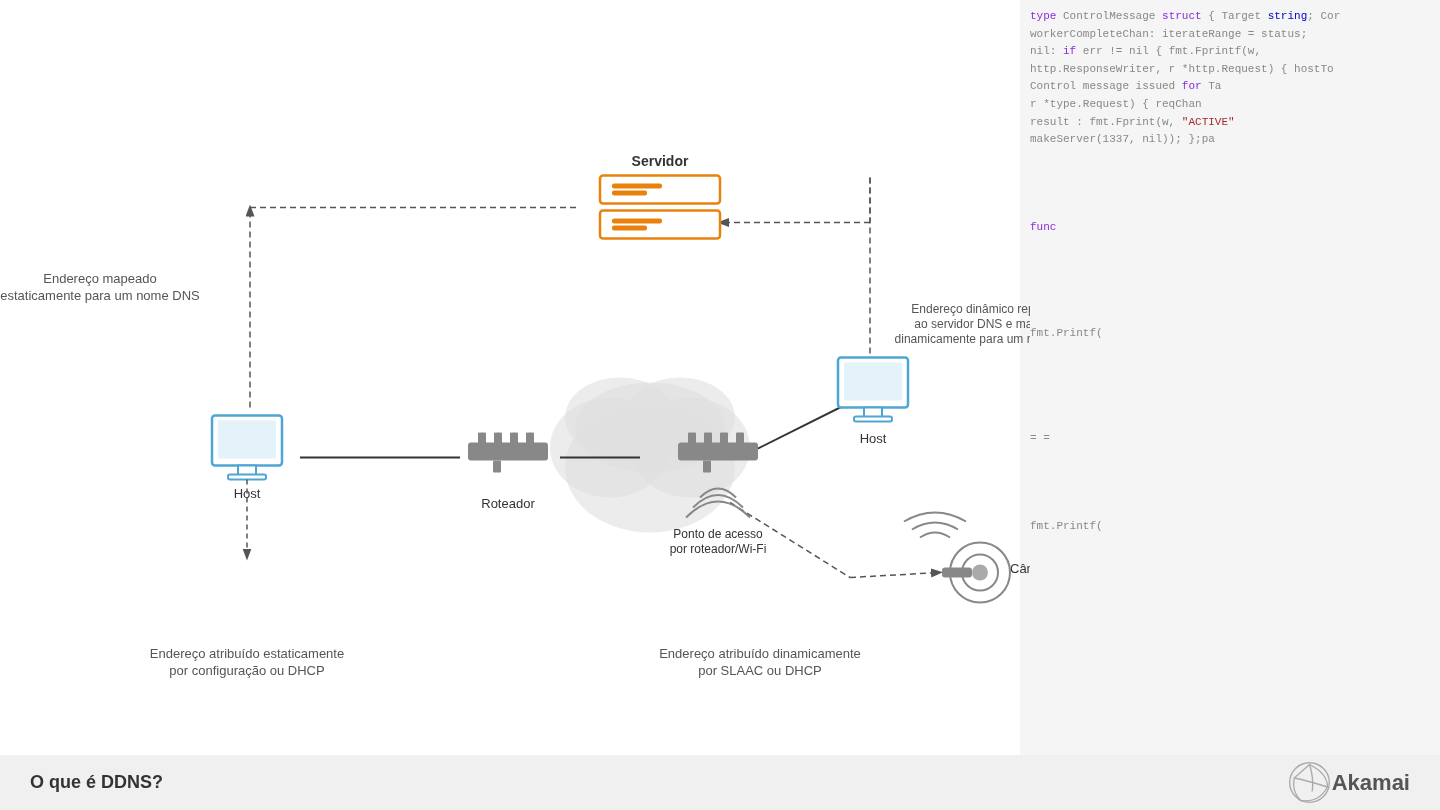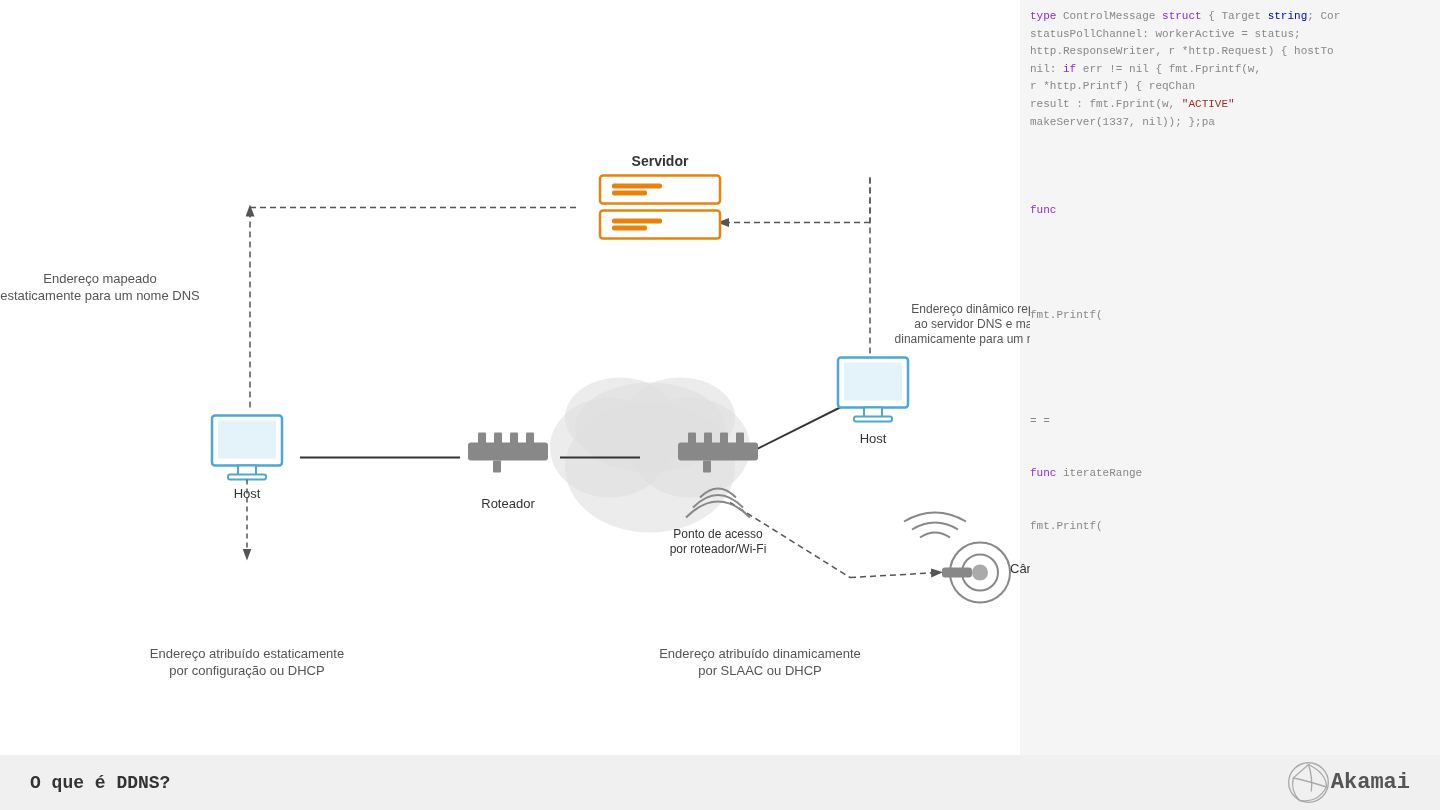--- a/index.html
+++ b/index.html
@@ -48,21 +48,20 @@
       position: absolute;
       bottom: 0;
       left: 0;
       width: 1440px;
       height: 55px;
       background: #f0f0f0;
       display: flex;
       align-items: center;
       justify-content: space-between;
       padding: 0 30px;
-      font-family: Liberation Mono, monospace;
     }
 
     .bottom-title {
       font-size: 18px;
       font-weight: bold;
       color: #333;
     }
 
     .akamai-logo {
       display: flex;
@@ -79,24 +78,25 @@
       font-size: 22px;
       font-weight: bold;
       color: #555;
     }
   </style>
 </head>
 <body>
 
 <div class="code-bg">
   <div class="code-line"><span class="code-keyword">type</span> ControlMessage <span class="code-keyword">struct</span> { Target <span class="code-type">string</span>; Cor</div>
-  <div class="code-line">statusPollChannel: workerActive = status;</div>
+  <div class="code-line">workerCompleteChan: iterateRange = status;</div>
+  <div class="code-line">nil: <span class="code-keyword">if</span> err != nil { fmt.Fprintf(w,</div>
   <div class="code-line">http.ResponseWriter, r *http.Request) { hostTo</div>
-  <div class="code-line">nil: <span class="code-keyword">if</span> err != nil { fmt.Fprintf(w,</div>
-  <div class="code-line">r *http.Printf) { reqChan</div>
+  <div class="code-line">Control message issued <span class="code-keyword">for</span> Ta</div>
+  <div class="code-line">r *type.Request) { reqChan</div>
   <div class="code-line">result : fmt.Fprint(w, <span class="code-string">"ACTIVE"</span></div>
   <div class="code-line">makeServer(1337, nil)); };pa</div>
   <div class="code-line">&nbsp;</div>
   <div class="code-line">&nbsp;</div>
   <div class="code-line">&nbsp;</div>
   <div class="code-line">&nbsp;</div>
   <div class="code-line"><span class="code-keyword">func</span></div>
   <div class="code-line">&nbsp;</div>
   <div class="code-line">&nbsp;</div>
   <div class="code-line">&nbsp;</div>
@@ -104,21 +104,20 @@
   <div class="code-line">&nbsp;</div>
   <div class="code-line">fmt.Printf(</div>
   <div class="code-line">&nbsp;</div>
   <div class="code-line">&nbsp;</div>
   <div class="code-line">&nbsp;</div>
   <div class="code-line">&nbsp;</div>
   <div class="code-line">&nbsp;</div>
   <div class="code-line">= =</div>
   <div class="code-line">&nbsp;</div>
   <div class="code-line">&nbsp;</div>
-  <div class="code-line"><span class="code-keyword">func</span> iterateRange</div>
   <div class="code-line">&nbsp;</div>
   <div class="code-line">&nbsp;</div>
   <div class="code-line">fmt.Printf(</div>
 </div>
 
 <svg class="main-svg" viewBox="0 0 1030 755">
 
   <ellipse cx="650" cy="440" rx="85" ry="65" fill="#e0e0e0" opacity="0.6"></ellipse>
   <ellipse cx="610" cy="420" rx="60" ry="50" fill="#e0e0e0" opacity="0.6"></ellipse>
   <ellipse cx="690" cy="420" rx="60" ry="50" fill="#e0e0e0" opacity="0.6"></ellipse>

